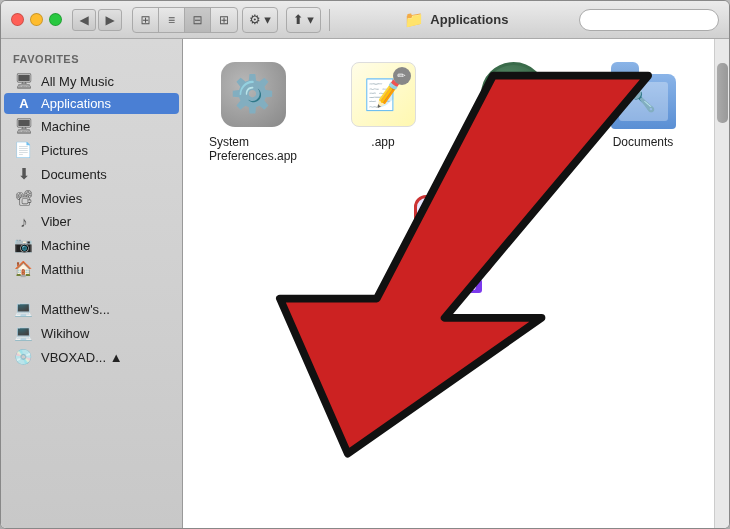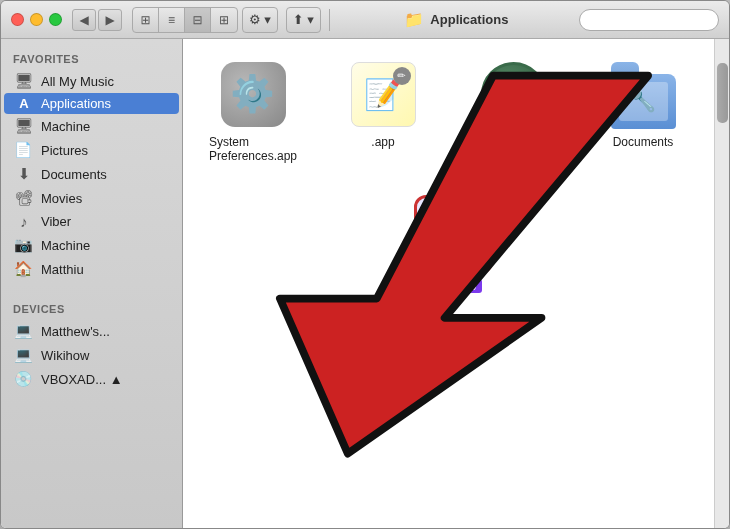--- a/index.html
+++ b/index.html
@@ -439,21 +439,20 @@
       <div class="sidebar-item">
         <span class="sidebar-icon">📷</span>
         <span>Machine</span>
       </div>
       <div class="sidebar-item">
         <span class="sidebar-icon">🏠</span>
         <span>Matthiu</span>
       </div>
 
       <div style="height: 16px;"></div>
-      <div class="sidebar-section-label">DEVICES</div>
 
       <div class="sidebar-item">
         <span class="sidebar-icon">💻</span>
         <span>Matthew's...</span>
       </div>
       <div class="sidebar-item">
         <span class="sidebar-icon">💻</span>
         <span>Wikihow</span>
       </div>
       <div class="sidebar-item">

